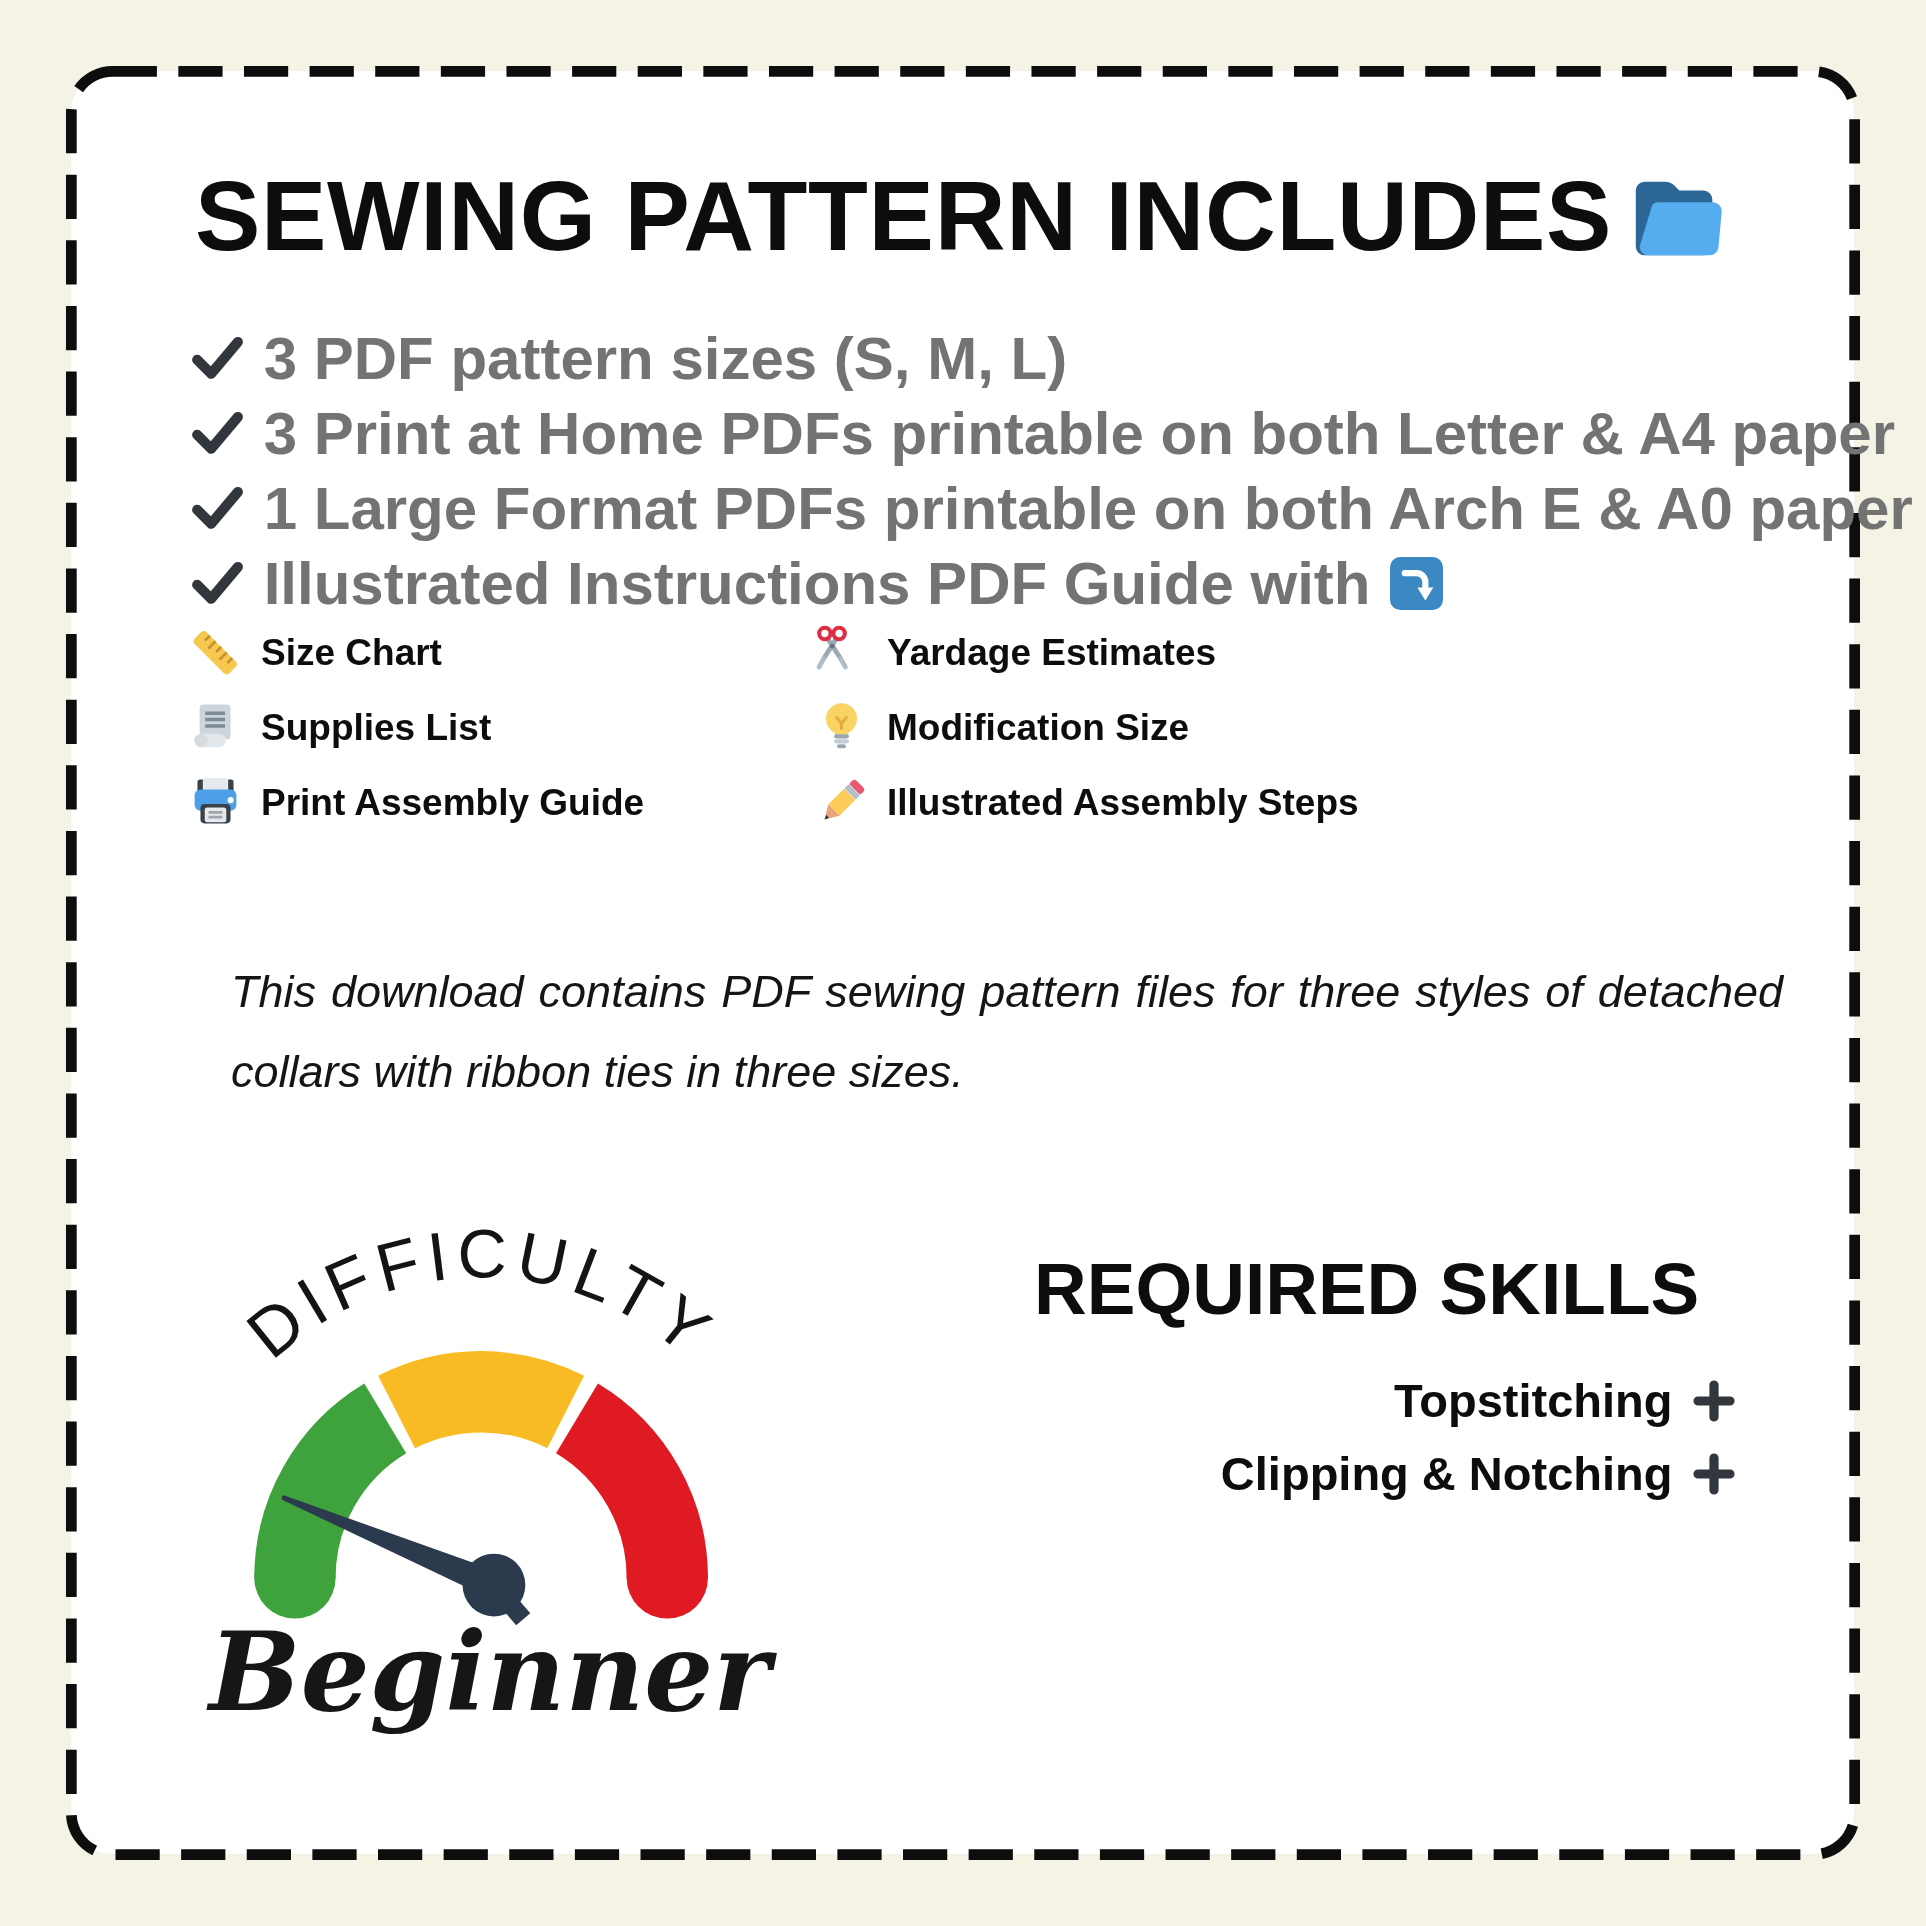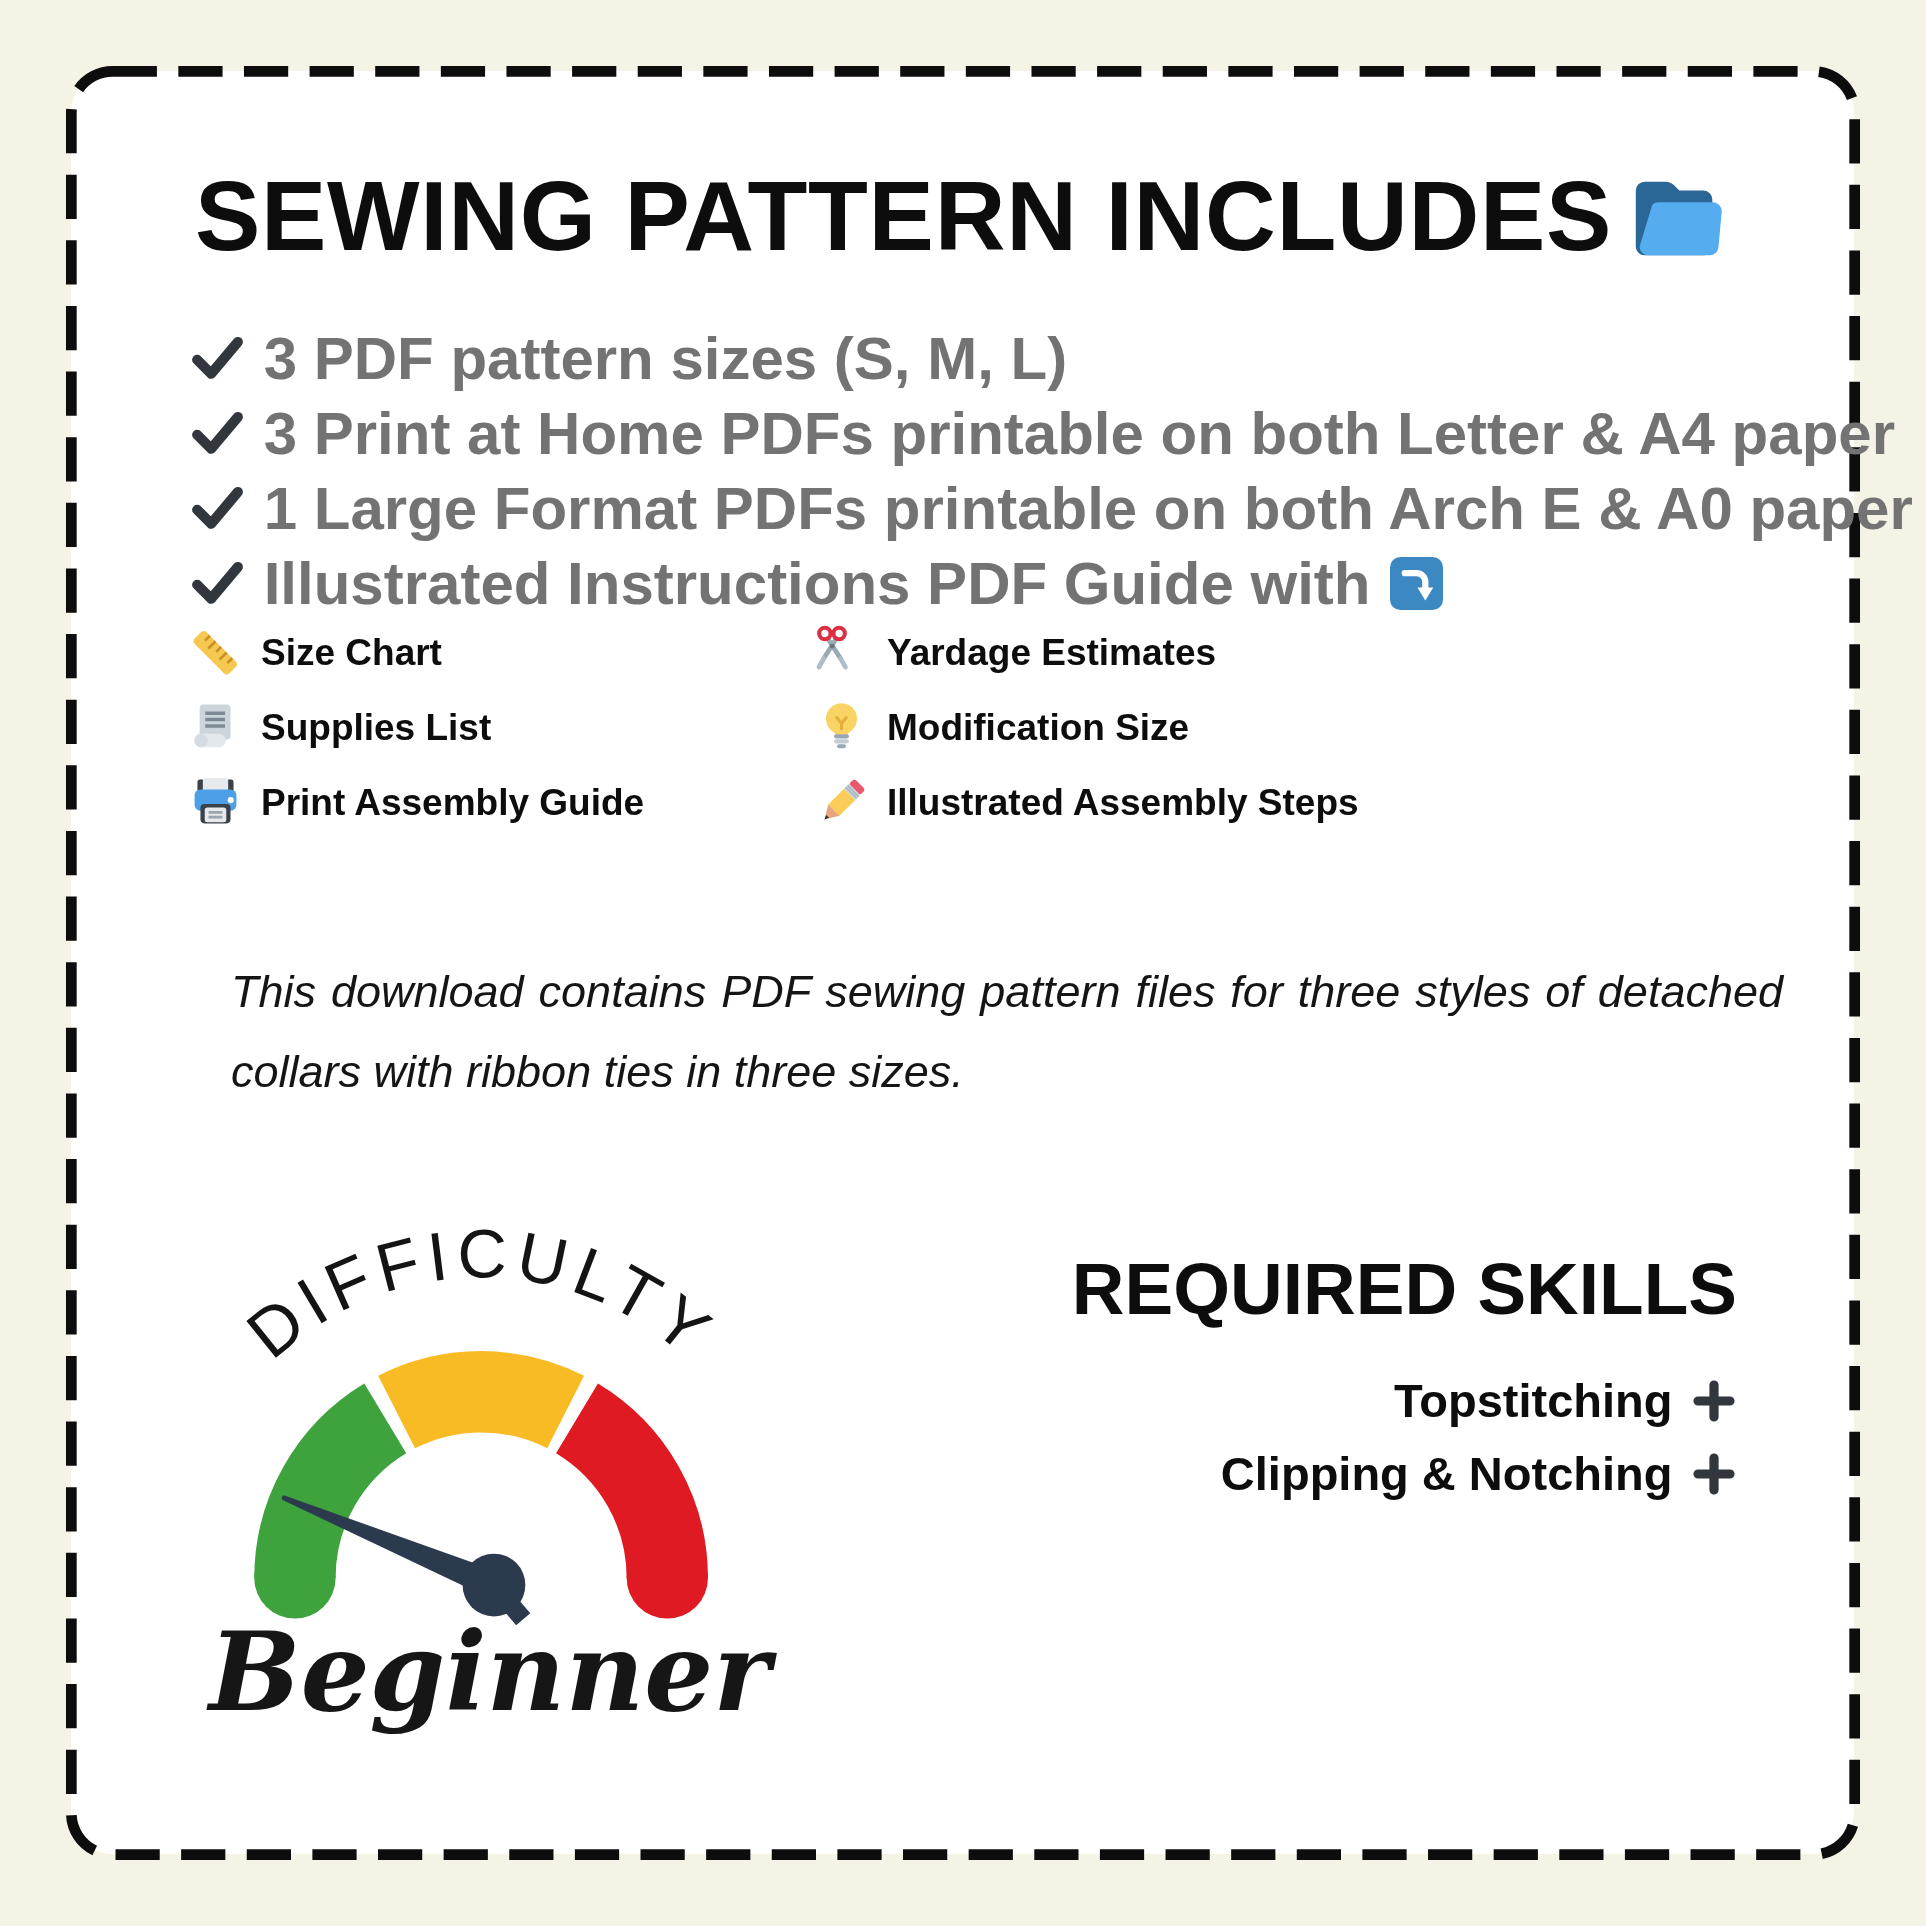--- a/index.html
+++ b/index.html
@@ -50,21 +50,21 @@
   }
 
   
   .gauge-wrap{position:absolute;left:143px;top:1177px;width:856px;height:642px;}
   .gauge-wrap svg{width:100%;height:100%;}
   .diff-arc-text{font-family:"Liberation Sans",sans-serif;font-size:96px;font-weight:500;letter-spacing:10px;fill:#141414;}
   .beginner-text{font-family:"DejaVu Serif",serif;font-style:italic;font-weight:bold;font-size:152px;fill:#161616;}
 
   
   .skills{position:absolute;left:1034px;top:1247px;width:703px;}
-  .skills h2{margin:0;text-align:right;font-size:73px;font-weight:900;color:#0d0d0d;white-space:nowrap;}
+  .skills h2{margin:0;text-align:left;font-size:73px;font-weight:900;color:#0d0d0d;white-space:nowrap;}
   .skills .rows{margin-top:34px;}
   .skill-row{display:flex;align-items:center;justify-content:flex-end;gap:18.5px;height:73px;}
   .skill-row .txt{font-size:47px;font-weight:600;color:#0d0d0d;white-space:nowrap;}
   .skill-row svg{width:46px;height:46px;flex:0 0 auto;}
 </style>
 </head>
 <body>
 
 <div class="card"></div>
 

